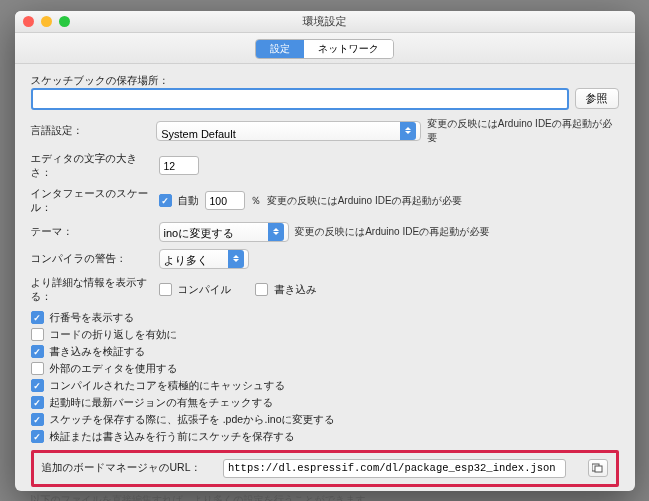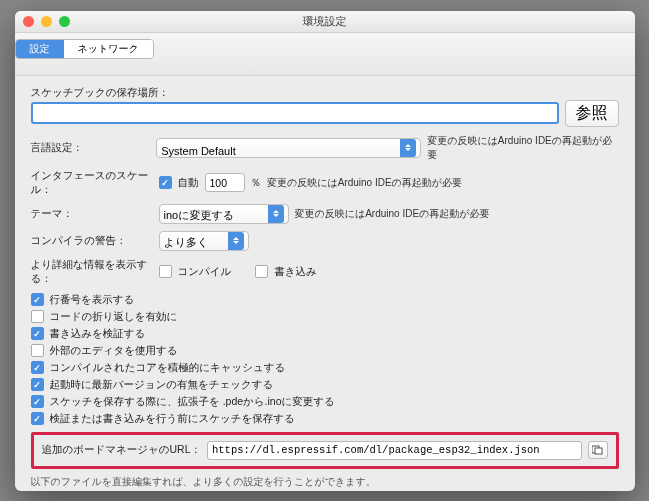--- a/index.html
+++ b/index.html
@@ -3,44 +3,44 @@
 <meta charset="utf-8">
 <style>
 *{box-sizing:border-box;margin:0;padding:0;font-family:-apple-system,"Hiragino Kaku Gothic ProN","Helvetica Neue",sans-serif;font-size:11px}
 body{background:#888;width:649px;height:501px;display:flex;align-items:center;justify-content:center}
 .win{width:620px;height:480px;background:#ececec;border-radius:6px;box-shadow:0 12px 40px rgba(0,0,0,.45)}
 .tbar{height:22px;background:linear-gradient(#f7f7f7,#e5e5e5);border-radius:6px 6px 0 0;display:flex;align-items:center;padding:0 8px;border-bottom:1px solid #cfcfcf;position:relative}
 .dots{display:flex;gap:7px}
 .dot{width:11px;height:11px;border-radius:50%}
 .d1{background:#ff5f57}.d2{background:#febc2e}.d3{background:#28c840}
 .title{position:absolute;left:50%;transform:translateX(-50%);font-size:11px;color:#333}
-.tabs{display:flex;justify-content:flex-start;padding:6px 0 16px;border-bottom:1px solid #d0d0d0;background:linear-gradient(#f5f5f5,#e8e8e8)}
+.tabs{display:flex;justify-content:center;padding:6px 0 4px;border-bottom:1px solid #d0d0d0;background:linear-gradient(#f5f5f5,#e8e8e8)}
 .tabg{display:flex;border:1px solid #b8b8b8;border-radius:4px;overflow:hidden}
 .tab{padding:2px 14px;font-size:10px;background:#fff;cursor:pointer}
 .tab.on{background:#4a90e2;color:#fff}
 .body{padding:10px 16px}
 .row{display:flex;align-items:center;margin-bottom:7px;gap:6px}
 .lbl{font-size:10.5px;color:#222}
 .lblw{width:122px}
 .input{flex:1;height:19px;border:1px solid #b8b8b8;border-radius:3px;padding:0 4px;font-size:10.5px;background:#fff}
 .input.blue{border:2px solid #4a90e2;height:22px}
-.btn{background:linear-gradient(#fff,#f2f2f2);border:1px solid #c0c0c0;border-radius:4px;padding:2px 10px;font-size:16px;cursor:pointer}
+.btn{background:linear-gradient(#fff,#f2f2f2);border:1px solid #c0c0c0;border-radius:4px;padding:2px 10px;font-size:11px;cursor:pointer}
 .sel{height:20px;border:1px solid #c0c0c0;border-radius:4px;background:linear-gradient(#fff,#f5f5f5);padding:0 4px;font-size:10.5px;display:flex;align-items:flex-end;justify-content:space-between;cursor:pointer}
 .cap{width:16px;height:18px;background:#4a90e2;border-radius:0 3px 3px 0;display:flex;flex-direction:column;align-items:center;justify-content:center;gap:1px;margin-left:auto}
 .cap::before,.cap::after{content:'';border:3px solid transparent}
 .cap::before{border-bottom:3px solid #fff}
 .cap::after{border-top:3px solid #fff}
 .num{width:40px;height:19px;border:1px solid #b8b8b8;border-radius:3px;padding:0 4px;font-size:10.5px;background:#fff}
 .note{font-size:10px;color:#333}
 .cb{width:13px;height:13px;border:1px solid #aaa;border-radius:2px;background:#fff;flex-shrink:0;display:flex;align-items:center;justify-content:center;cursor:pointer}
 .cb.on{background:#4a90e2;border-color:#4a90e2}
 .cb.on::after{content:'✓';color:#fff;font-size:9px;font-weight:bold}
 .cblist{margin:4px 0;padding-left:0}
 .cblist .row{margin-bottom:3px}
-.redbox{border:3px solid #d6244b;border-radius:2px;padding:6px 8px;margin:6px 0;display:flex;align-items:center;gap:6px}
+.redbox{border:3px solid #d6244b;border-radius:2px;padding:6px 8px;margin:6px 0;display:flex;align-items:center;gap:22px}
 .iconbtn{width:20px;height:18px;border:1px solid #bbb;border-radius:3px;background:linear-gradient(#fff,#f0f0f0);display:flex;align-items:center;justify-content:center;cursor:pointer}
 .faint{color:#555;font-size:10px;margin-top:4px}
 </style>
 </head>
 <body>
 
 <div class="win">
   <div class="tbar">
     <div class="dots">
       <div class="dot d1"></div>
@@ -64,20 +64,24 @@
 
     <div class="row">
       <div class="lbl lblw">言語設定：</div>
       <div class="sel" style="width:270px">
           <span>System Default</span>
           <span class="cap"></span>
         </div>
       <span class="note">変更の反映にはArduino IDEの再起動が必要</span>
     </div>
 
+    <div class="row">
+      <div class="lbl lblw">エディタの文字の大きさ：</div>
+      <input class="num" value="12" style="">
+    </div>
 
     <div class="row">
       <div class="lbl lblw">インタフェースのスケール：</div>
       <div class="cb on"></div>
       <span class="lbl">自動</span>
       <input class="num" value="100" style="">
       <span class="lbl">％</span>
       <span class="note">変更の反映にはArduino IDEの再起動が必要</span>
     </div>
 

